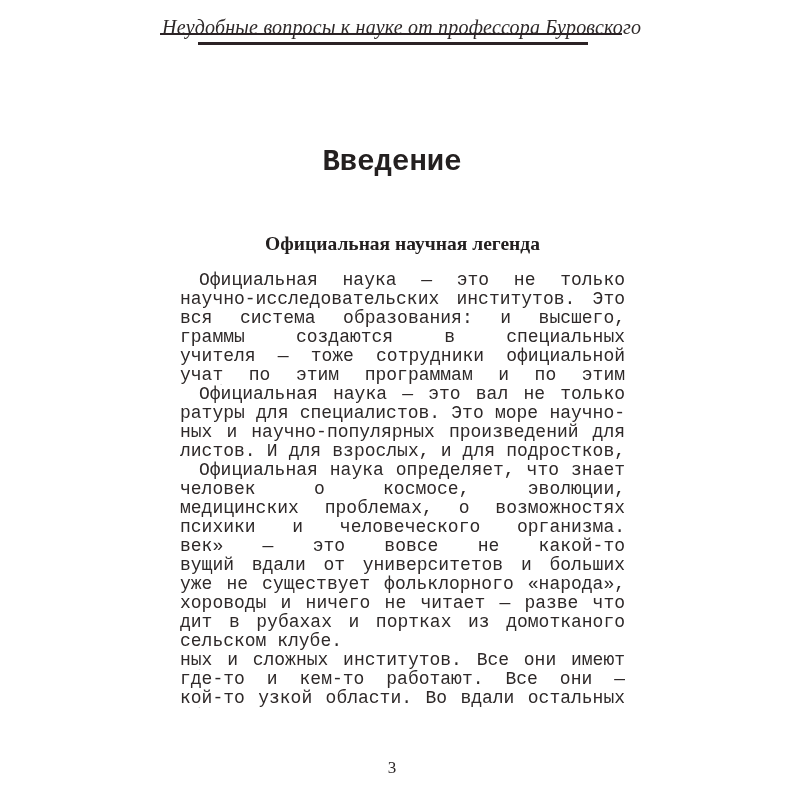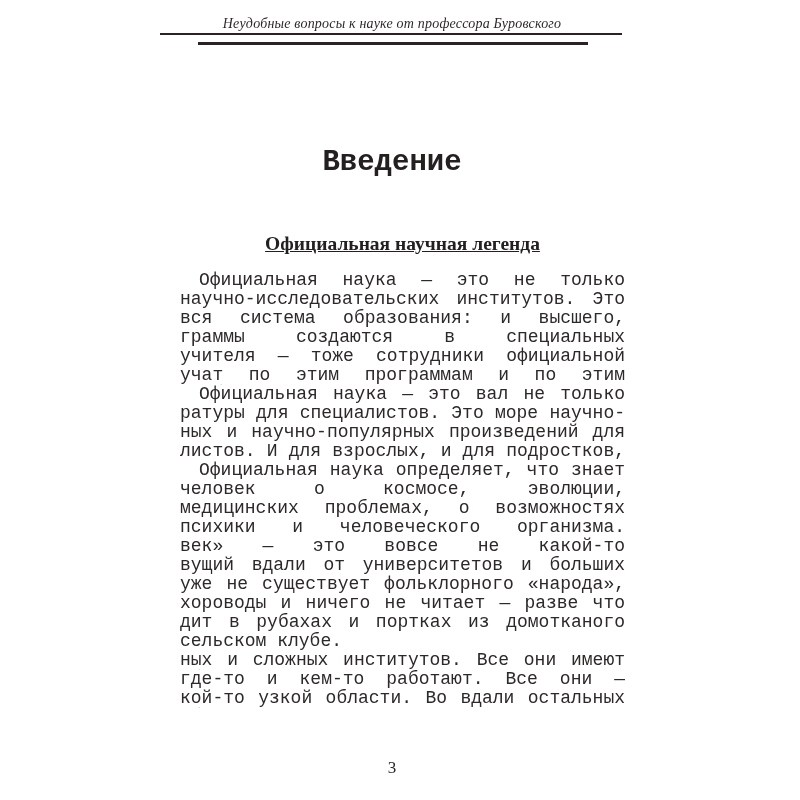--- a/index.html
+++ b/index.html
@@ -19,21 +19,21 @@
   .page {
     position: relative;
     width: 800px; height: 800px;
     background: var(--bg);
   }
   .running-header {
     position: absolute;
     top: 16px; left: 162px; width: 460px;
     text-align: center;
     font-style: italic;
-    font-size: 14px;
+    font-size: 20px;
     letter-spacing: 0.2px;
     color: var(--text);
     white-space: nowrap;
   }
   .rule-top {
     position: absolute;
     top: 33px; left: 160px; width: 462px; height: 2px;
     background: var(--rule);
   }
   .rule-bottom {
@@ -50,21 +50,20 @@
     color: var(--heading);
     font-family: Liberation Mono, monospace;
   }
   .section-heading {
     position: absolute;
     top: 233px; left: 180px; width: 445px;
     text-align: center;
     font-weight: bold;
     font-size: 19.5px;
     color: var(--heading);
-    text-decoration: underline;
   }
   .body-text {
     position: absolute;
     top: 271px; left: 180px; width: 445px;
     font-size: 18px;
     color: var(--text);
     font-family: Liberation Mono, monospace;
   }
   .body-text .line {
     height: 19px;

